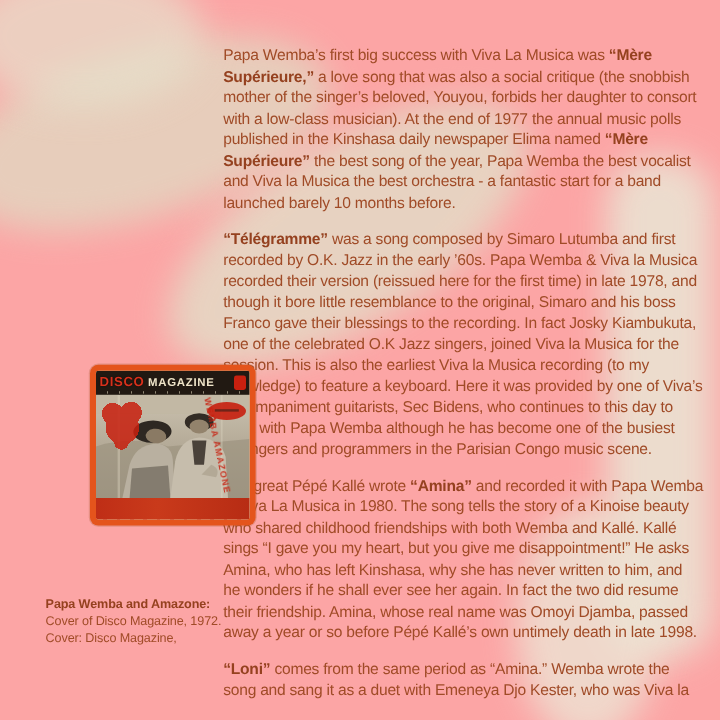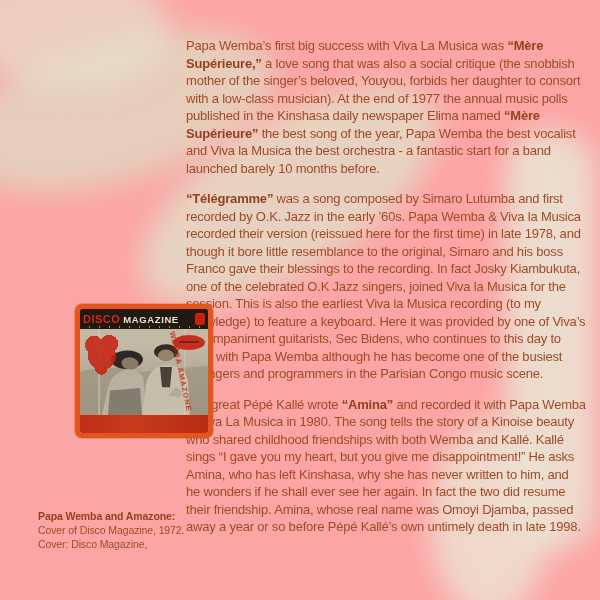--- a/index.html
+++ b/index.html
@@ -83,39 +83,40 @@
     filter:blur(.6px);opacity:.8;border-radius:3px;
   }
   .redband{
     position:absolute;left:0;right:0;bottom:0;height:18px;
     background:linear-gradient(90deg,#BF2E16,#C93A1B 40%,#B72C14);
   }
 
   
   #caption{
     position:absolute;left:38px;top:497px;width:150px;
-    color:#A04B27;font-size:10.5px;line-height:14px;letter-spacing:-0.1px;margin-top:12px;
+    color:#A04B27;font-size:10.5px;line-height:14px;letter-spacing:-0.1px;
   }
   #caption .t{font-weight:bold;color:#95411F;}
 </style>
 </head>
 <body>
 
 <div id="page">
 
   <div class="blotch b1"></div>
   <div class="blotch b2"></div>
   <div class="blotch b3"></div>
   <div class="blotch b4"></div>
   <div class="blotch b5"></div>
 
   <div id="text-col">
     <p class="para"><span class="run-r">Papa Wemba’s first big success with Viva La Musica was </span><span class="run-b">“Mère Supérieure,”</span><span class="run-r"> a love song that was also a social critique (the snobbish mother of the singer’s beloved, Youyou, forbids her daughter to consort with a low-class musician). At the end of 1977 the annual music polls published in the Kinshasa daily newspaper Elima named </span><span class="run-b">“Mère Supérieure”</span><span class="run-r"> the best song of the year, Papa Wemba the best vocalist and Viva la Musica the best orchestra - a fantastic start for a band launched barely 10 months before.</span></p>
     <p class="para"><span class="run-b">“Télégramme”</span><span class="run-r"> was a song composed by Simaro Lutumba and first recorded by O.K. Jazz in the early ’60s. Papa Wemba &amp; Viva la Musica recorded their version (reissued here for the first time) in late 1978, and though it bore little resemblance to the original, Simaro and his boss Franco gave their blessings to the recording. In fact Josky Kiambukuta, one of the celebrated O.K Jazz singers, joined Viva la Musica for the session. This is also the earliest Viva la Musica recording (to my knowledge) to feature a keyboard. Here it was provided by one of Viva’s accompaniment guitarists, Sec Bidens, who continues to this day to work with Papa Wemba although he has become one of the busiest arrangers and programmers in the Parisian Congo music scene.</span></p>
     <p class="para"><span class="run-r">The great Pépé Kallé wrote </span><span class="run-b">“Amina”</span><span class="run-r"> and recorded it with Papa Wemba &amp; Viva La Musica in 1980. The song tells the story of a Kinoise beauty who shared childhood friendships with both Wemba and Kallé. Kallé sings </span><span class="run-i">“I gave you my heart, but you give me disappointment!”</span><span class="run-r"> He asks Amina, who has left Kinshasa, why she has never written to him, and he wonders if he shall ever see her again. In fact the two did resume their friendship. Amina, whose real name was Omoyi Djamba, passed away a year or so before Pépé Kallé’s own untimely death in late 1998.</span></p>
+    <p class="para"><span class="run-b">“Loni”</span><span class="run-r"> comes from the same period as “Amina.” Wemba wrote the song and sang it as a duet with Emeneya Djo Kester, who was Viva la</span></p>
   </div>
 
   <div id="cover">
     <div id="cover-inner">
       <div id="photo">
         <svg viewBox="0 0 128 140" preserveAspectRatio="none" aria-hidden="true">
           <defs>
             <linearGradient id="bgph" x1="0" y1="0" x2="0" y2="1">
               <stop offset="0" stop-color="#CBC2B0"></stop>
               <stop offset="0.5" stop-color="#B4AA97"></stop>

